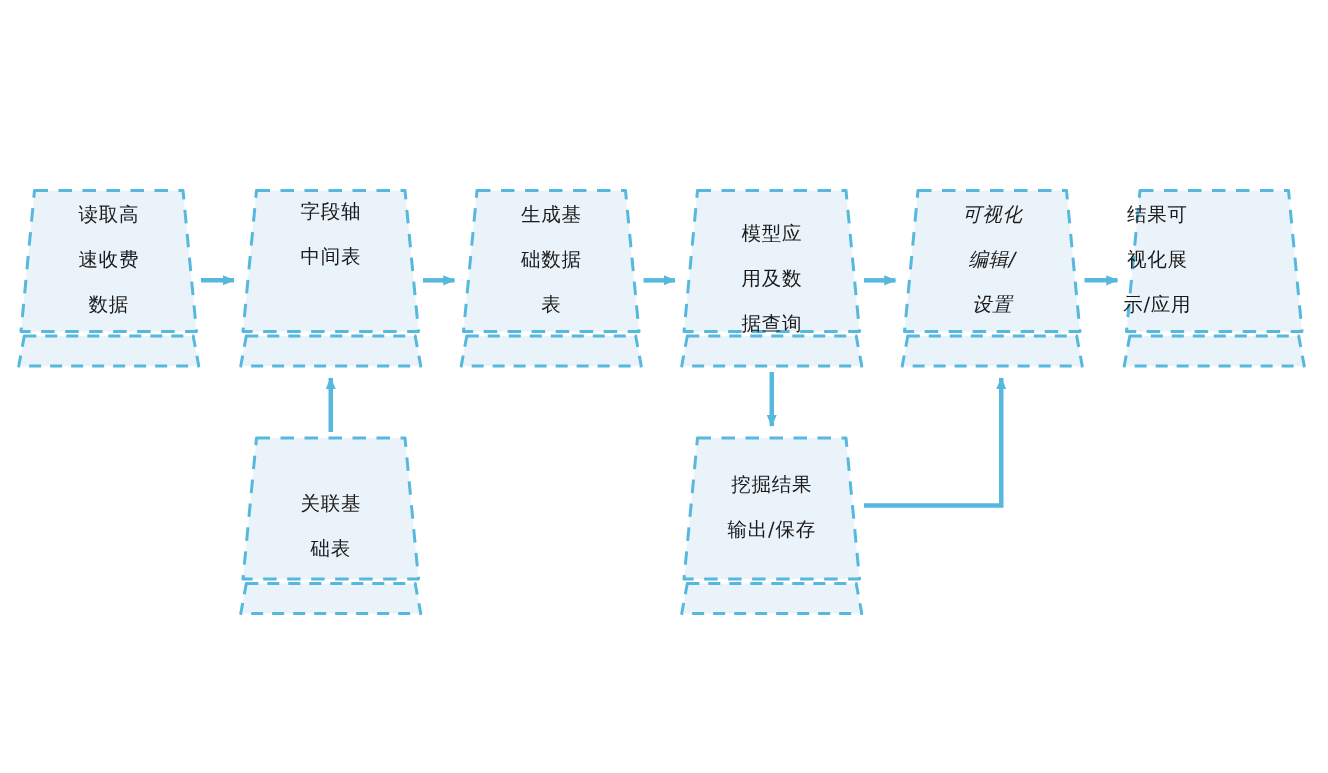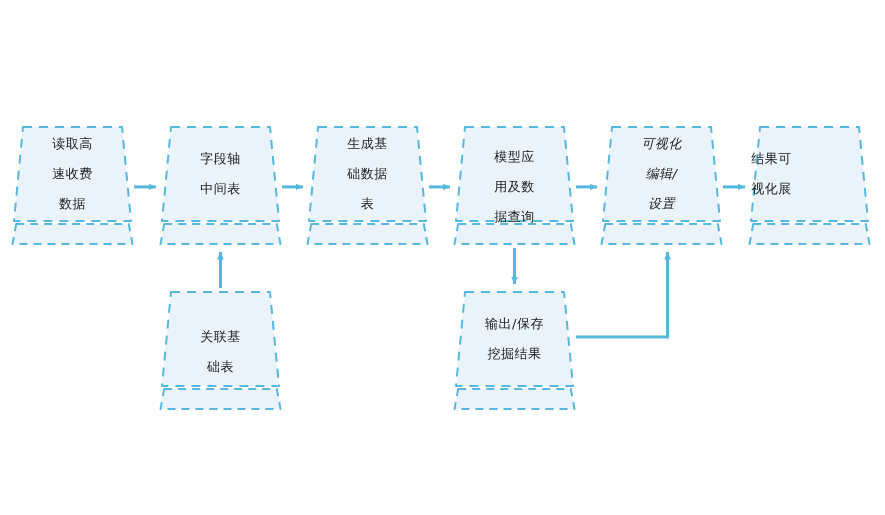--- a/index.html
+++ b/index.html
@@ -90,21 +90,21 @@
         <path d="M 429 186.904 L 450 186.904" fill="none" stroke="#56b8dd" stroke-width="3" stroke-linecap="butt" marker-end="url(#arrowhead)"></path>
         <path d="M 576 186.904 L 597 186.904" fill="none" stroke="#56b8dd" stroke-width="3" stroke-linecap="butt" marker-end="url(#arrowhead)"></path>
         <path d="M 723 186.904 L 745 186.904" fill="none" stroke="#56b8dd" stroke-width="3" stroke-linecap="butt" marker-end="url(#arrowhead)"></path>
         <path d="M 220.5 288 L 220.5 252" fill="none" stroke="#56b8dd" stroke-width="3" stroke-linecap="butt" marker-end="url(#arrowhead)"></path>
         <path d="M 514.5 248 L 514.5 284" fill="none" stroke="#56b8dd" stroke-width="3" stroke-linecap="butt" marker-end="url(#arrowhead)"></path>
         <path d="M 576 336.928 L 667.5 336.928 L 667.5 252" fill="none" stroke="#56b8dd" stroke-width="3" stroke-linecap="butt" marker-end="url(#arrowhead)"></path>
       </g>
   </svg>
   <div id="labels-layer">
       <div class="node-label" style="left: 14px; top: 127px; width: 117px; height: 94px;"><span>读取高</span><span>速收费</span><span>数据</span></div>
-      <div class="node-label" style="left: 162px; top: 127px; width: 117px; height: 94px;"><span>字段轴</span><span>中间表</span></div>
+      <div class="node-label" style="left: 162px; top: 110px; width: 117px; height: 94px;"><span>字段轴</span><span>中间表</span></div>
       <div class="node-label" style="left: 309px; top: 127px; width: 117px; height: 94px;"><span>生成基</span><span>础数据</span><span>表</span></div>
       <div class="node-label" style="left: 456px; top: 127px; width: 117px; height: 120px;"><span>模型应</span><span>用及数</span><span>据查询</span></div>
       <div class="node-label" style="left: 603px; top: 127px; width: 117px; height: 94px; font-style: italic;"><span>可视化</span><span>编辑/</span><span>设置</span></div>
-      <div class="node-label" style="left: 713px; top: 127px; width: 117px; height: 94px;"><span>结果可</span><span>视化展</span></div>
+      <div class="node-label" style="left: 713px; top: 127px; width: 117px; height: 94px;"><span>结果可</span><span>视化展</span><span>示/应用</span></div>
       <div class="node-label" style="left: 162px; top: 292px; width: 117px; height: 120px;"><span>关联基</span><span>础表</span></div>
-      <div class="node-label" style="left: 456px; top: 292px; width: 117px; height: 94px;"><span>输出/保存</span><span>挖掘结果</span></div>
+      <div class="node-label" style="left: 456px; top: 292px; width: 117px; height: 94px;"><span>挖掘结果</span><span>输出/保存</span></div>
     </div>
 </div>
 
 </body></html>

